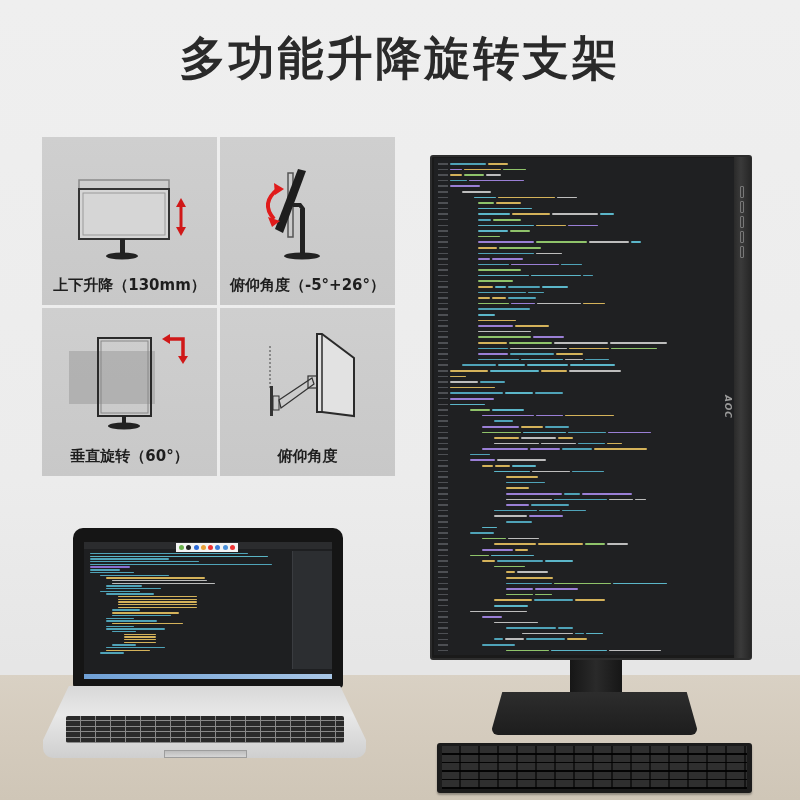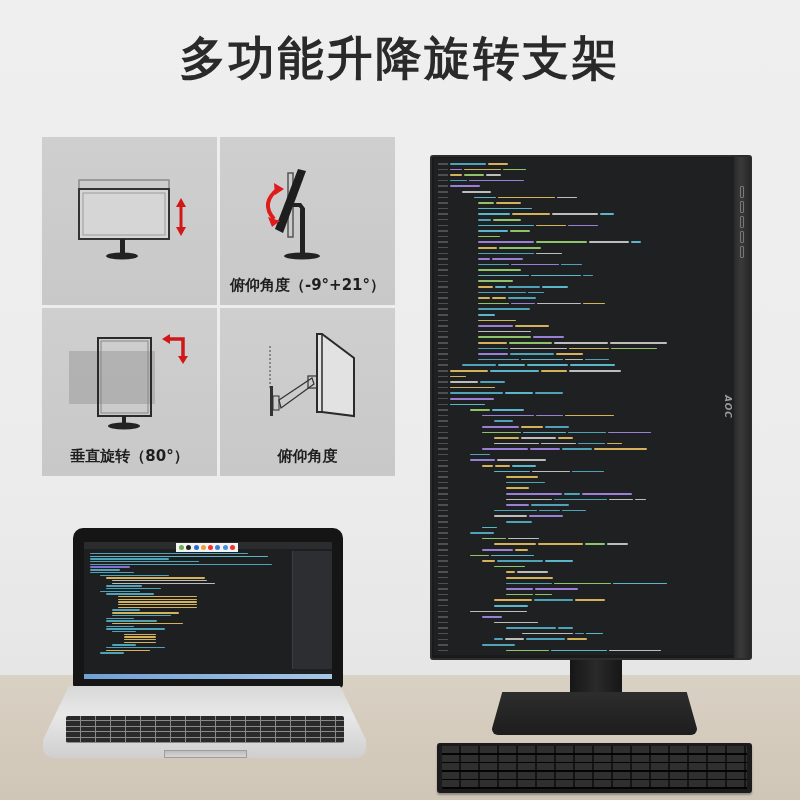--- a/index.html
+++ b/index.html
@@ -128,48 +128,49 @@
   <svg width="175" height="168">
     <rect x="37" y="43" width="90" height="46" fill="none" stroke="#8a8a8a" stroke-width="1.5"></rect>
     <rect x="37" y="52" width="90" height="50" fill="#d6d6d6" stroke="#333" stroke-width="2"></rect>
     <rect x="41" y="56" width="82" height="42" fill="none" stroke="#9a9a9a" stroke-width="1"></rect>
     <rect x="78" y="102" width="5" height="14" fill="#222"></rect>
     <ellipse cx="80" cy="119" rx="16" ry="3.5" fill="#222"></ellipse>
     <line x1="139" y1="67" x2="139" y2="93" stroke="#d01818" stroke-width="3"></line>
     <polygon points="134,70 144,70 139,61" fill="#d01818"></polygon>
     <polygon points="134,90 144,90 139,99" fill="#d01818"></polygon>
   </svg>
+  <div class="tile-label">上下升降（130mm）</div>
 </div>
 
 <div class="tile" style="left:220px; top:137px;">
   <svg width="175" height="168">
     <polygon points="68,36 73,36 73,100 68,100" fill="none" stroke="#555" stroke-width="1.5"></polygon>
     <polygon points="78,32 86,34 63,96 55,92" fill="#1e1e1e"></polygon>
     <path d="M73,68 L80,68 L83,72 L83,100" fill="none" stroke="#222" stroke-width="4"></path>
     <rect x="80" y="72" width="5" height="44" fill="#222"></rect>
     <ellipse cx="82" cy="119" rx="18" ry="3.5" fill="#222"></ellipse>
     <path d="M58,52 Q40,66 54,82" fill="none" stroke="#e01b1b" stroke-width="4"></path>
     <polygon points="54,46 64,52 55,58" fill="#e01b1b"></polygon>
     <polygon points="48,80 60,84 52,90" fill="#e01b1b"></polygon>
   </svg>
-  <div class="tile-label">俯仰角度（-9°+21°）</div>
+  <div class="tile-label">俯仰角度（-5°+26°）</div>
 </div>
 
 <div class="tile" style="left:42px; top:308px;">
   <svg width="175" height="168">
     <rect x="27" y="43" width="86" height="53" fill="#a8a8a8" opacity="0.75"></rect>
     <rect x="56" y="30" width="53" height="78" fill="none" stroke="#2a2a2a" stroke-width="2"></rect>
     <rect x="59" y="33" width="47" height="72" fill="none" stroke="#888" stroke-width="1"></rect>
     <rect x="80" y="108" width="4" height="8" fill="#222"></rect>
     <ellipse cx="82" cy="118" rx="16" ry="3.5" fill="#222"></ellipse>
     <path d="M126,31 L141,31 L141,50" fill="none" stroke="#d01818" stroke-width="3.5"></path>
     <polygon points="120,31 128,26 128,36" fill="#d01818"></polygon>
     <polygon points="136,48 146,48 141,56" fill="#d01818"></polygon>
   </svg>
-  <div class="tile-label">垂直旋转（80°）</div>
+  <div class="tile-label">垂直旋转（60°）</div>
 </div>
 
 <div class="tile" style="left:220px; top:308px;">
   <svg width="175" height="168">
     <line x1="50" y1="38" x2="50" y2="80" stroke="#444" stroke-width="1" stroke-dasharray="2,2"></line>
     <rect x="50" y="78" width="3" height="30" fill="#333"></rect>
     <rect x="53" y="88" width="6" height="14" fill="none" stroke="#333" stroke-width="1"></rect>
     <polygon points="59,92 92,70 94,76 61,100" fill="none" stroke="#333" stroke-width="1.2"></polygon>
     <rect x="88" y="68" width="9" height="12" fill="none" stroke="#333" stroke-width="1.2"></rect>
     <polygon points="97,26 102,26 134,50 134,108 102,104 97,104" fill="#e2e2e2" stroke="#2a2a2a" stroke-width="2"></polygon>

